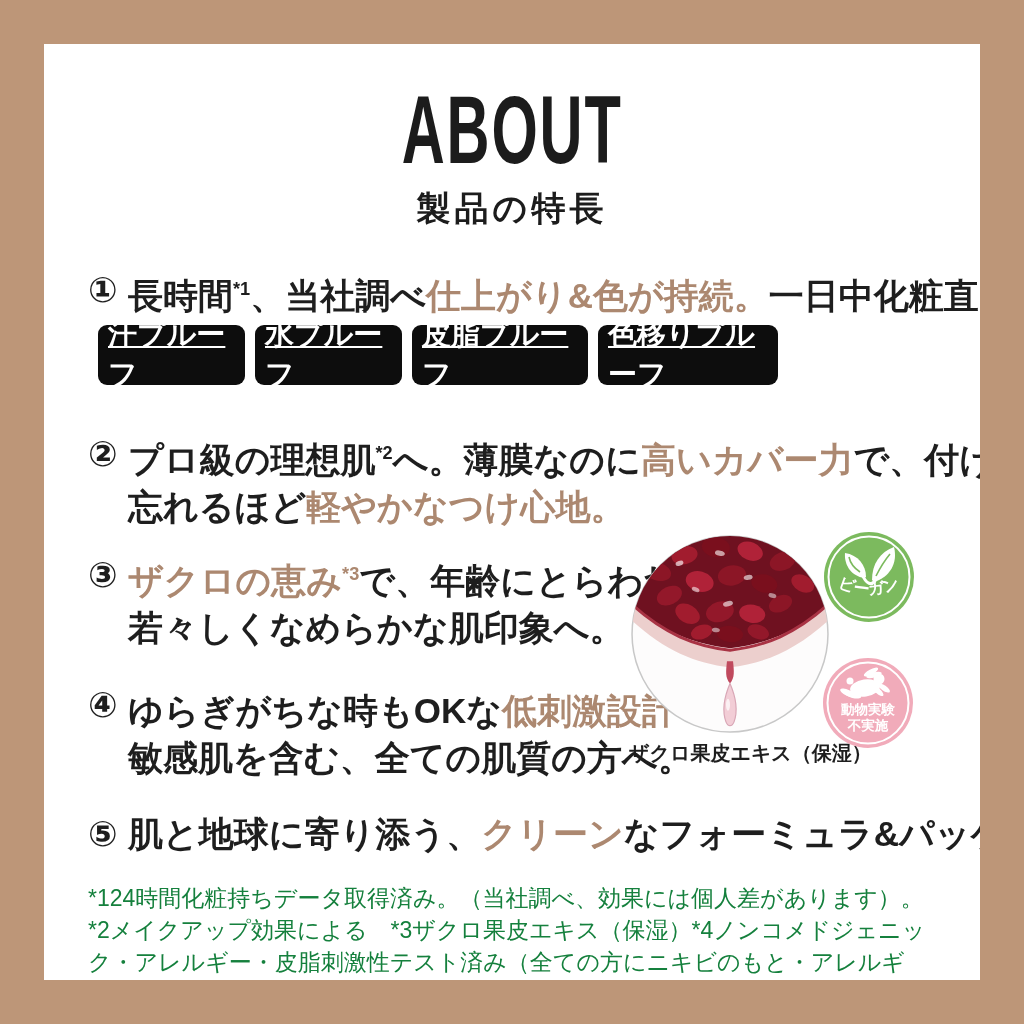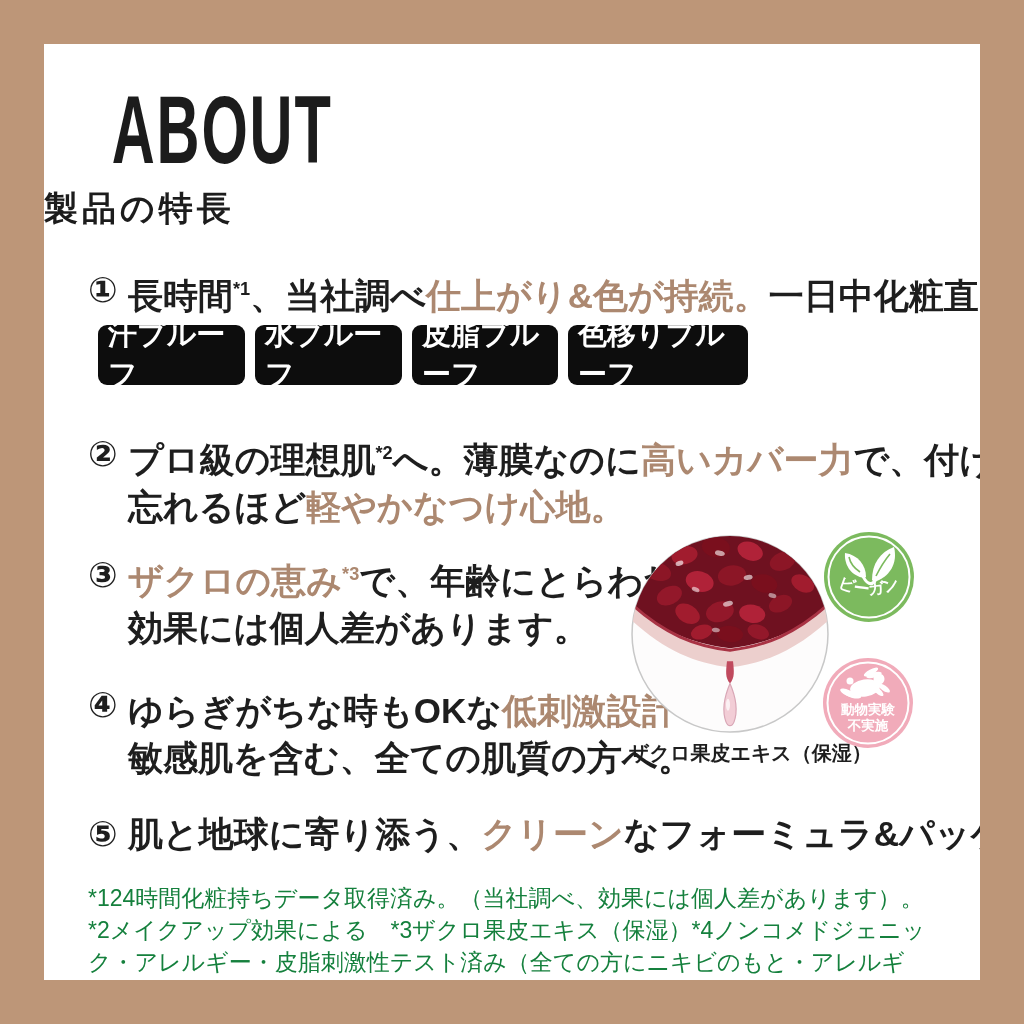--- a/index.html
+++ b/index.html
@@ -2,44 +2,44 @@
 <html><head>
 <meta charset="utf-8">
 <style>
   html,body{margin:0;padding:0;}
   body{font-family:"Liberation Sans","DejaVu Sans",sans-serif;}
   .canvas{position:relative;width:1024px;height:1024px;box-sizing:border-box;
     background:#ffffff;border:44px solid #bd9678;overflow:hidden;}
   .accent{color:#ac8870;}
 
   
-  .hdr{position:absolute;left:0;top:38px;width:936px;text-align:left;}
+  .hdr{position:absolute;left:0;top:38px;width:936px;text-align:center;}
   .about-title{display:inline-block;font-size:96px;line-height:1;font-weight:700;
     letter-spacing:3px;transform:scaleX(.62);transform-origin:50% 50%;color:#1c1c1c;}
   .about-sub{margin-top:8px;font-size:34px;font-weight:700;letter-spacing:4px;color:#1c1c1c;}
 
   
   .feature{position:absolute;left:44px;display:flex;align-items:flex-start;
     font-size:35px;font-weight:700;line-height:47px;color:#1e1e1e;white-space:nowrap;}
   .fnum{width:40px;flex:0 0 40px;}
   .fline sup{font-size:.52em;vertical-align:super;font-weight:700;}
   .f1{top:222px;}
   .f2{top:386px;}
   .f3{top:507px;}
   .f4{top:637px;}
   .f5{top:766px;}
 
   
   .badge-row{position:absolute;left:54px;top:281px;display:flex;gap:10px;}
   .badge{height:60px;background:#0d0d0d;color:#ffffff;border-radius:9px;
     display:flex;align-items:center;justify-content:center;
-    font-size:29px;font-weight:700;box-sizing:border-box;padding:4px 10px;}
+    font-size:29px;font-weight:700;box-sizing:border-box;padding:4px 10px;text-decoration:underline;}
   .badge:nth-child(1){width:147px;}
   .badge:nth-child(2){width:147px;}
-  .badge:nth-child(3){width:146px;}
+  .badge:nth-child(3){width:176px;}
   .badge:nth-child(4){width:180px;}
   .badge:nth-child(5){width:159px;}
 
   
   .pom-wrap{position:absolute;left:585px;top:489px;width:202px;text-align:center;}
   .pom-wrap svg{display:block;}
   .pom-caption{margin-top:5px;font-size:20px;font-weight:700;color:#1e1e1e;white-space:nowrap;}
 
   
   .round-badge{position:absolute;width:90px;height:90px;}
@@ -79,21 +79,21 @@
     <div class="flines">
         <div class="fline"><span>プロ級の理想肌</span><sup>*2</sup><span>へ。薄膜なのに</span><span class="accent">高いカバー力</span><span>で、付けていることを</span></div>
         <div class="fline"><span>忘れるほど</span><span class="accent">軽やかなつけ心地。</span></div>
       </div>
   </div>
 
   <div class="feature f3">
     <span class="fnum">③</span>
     <div class="flines">
         <div class="fline"><span class="accent">ザクロの恵み</span><sup class="accent">*3</sup><span>で、年齢にとらわれない、</span></div>
-        <div class="fline"><span>効果には個人差があります。</span></div>
+        <div class="fline"><span>若々しくなめらかな肌印象へ。</span></div>
       </div>
   </div>
 
   <div class="feature f4">
     <span class="fnum">④</span>
     <div class="flines">
         <div class="fline"><span>ゆらぎがちな時もOKな</span><span class="accent">低刺激設計</span><sup class="accent">*4</sup><span class="accent">。</span></div>
         <div class="fline"><span>敏感肌を含む、全ての肌質の方へ。</span></div>
       </div>
   </div>

